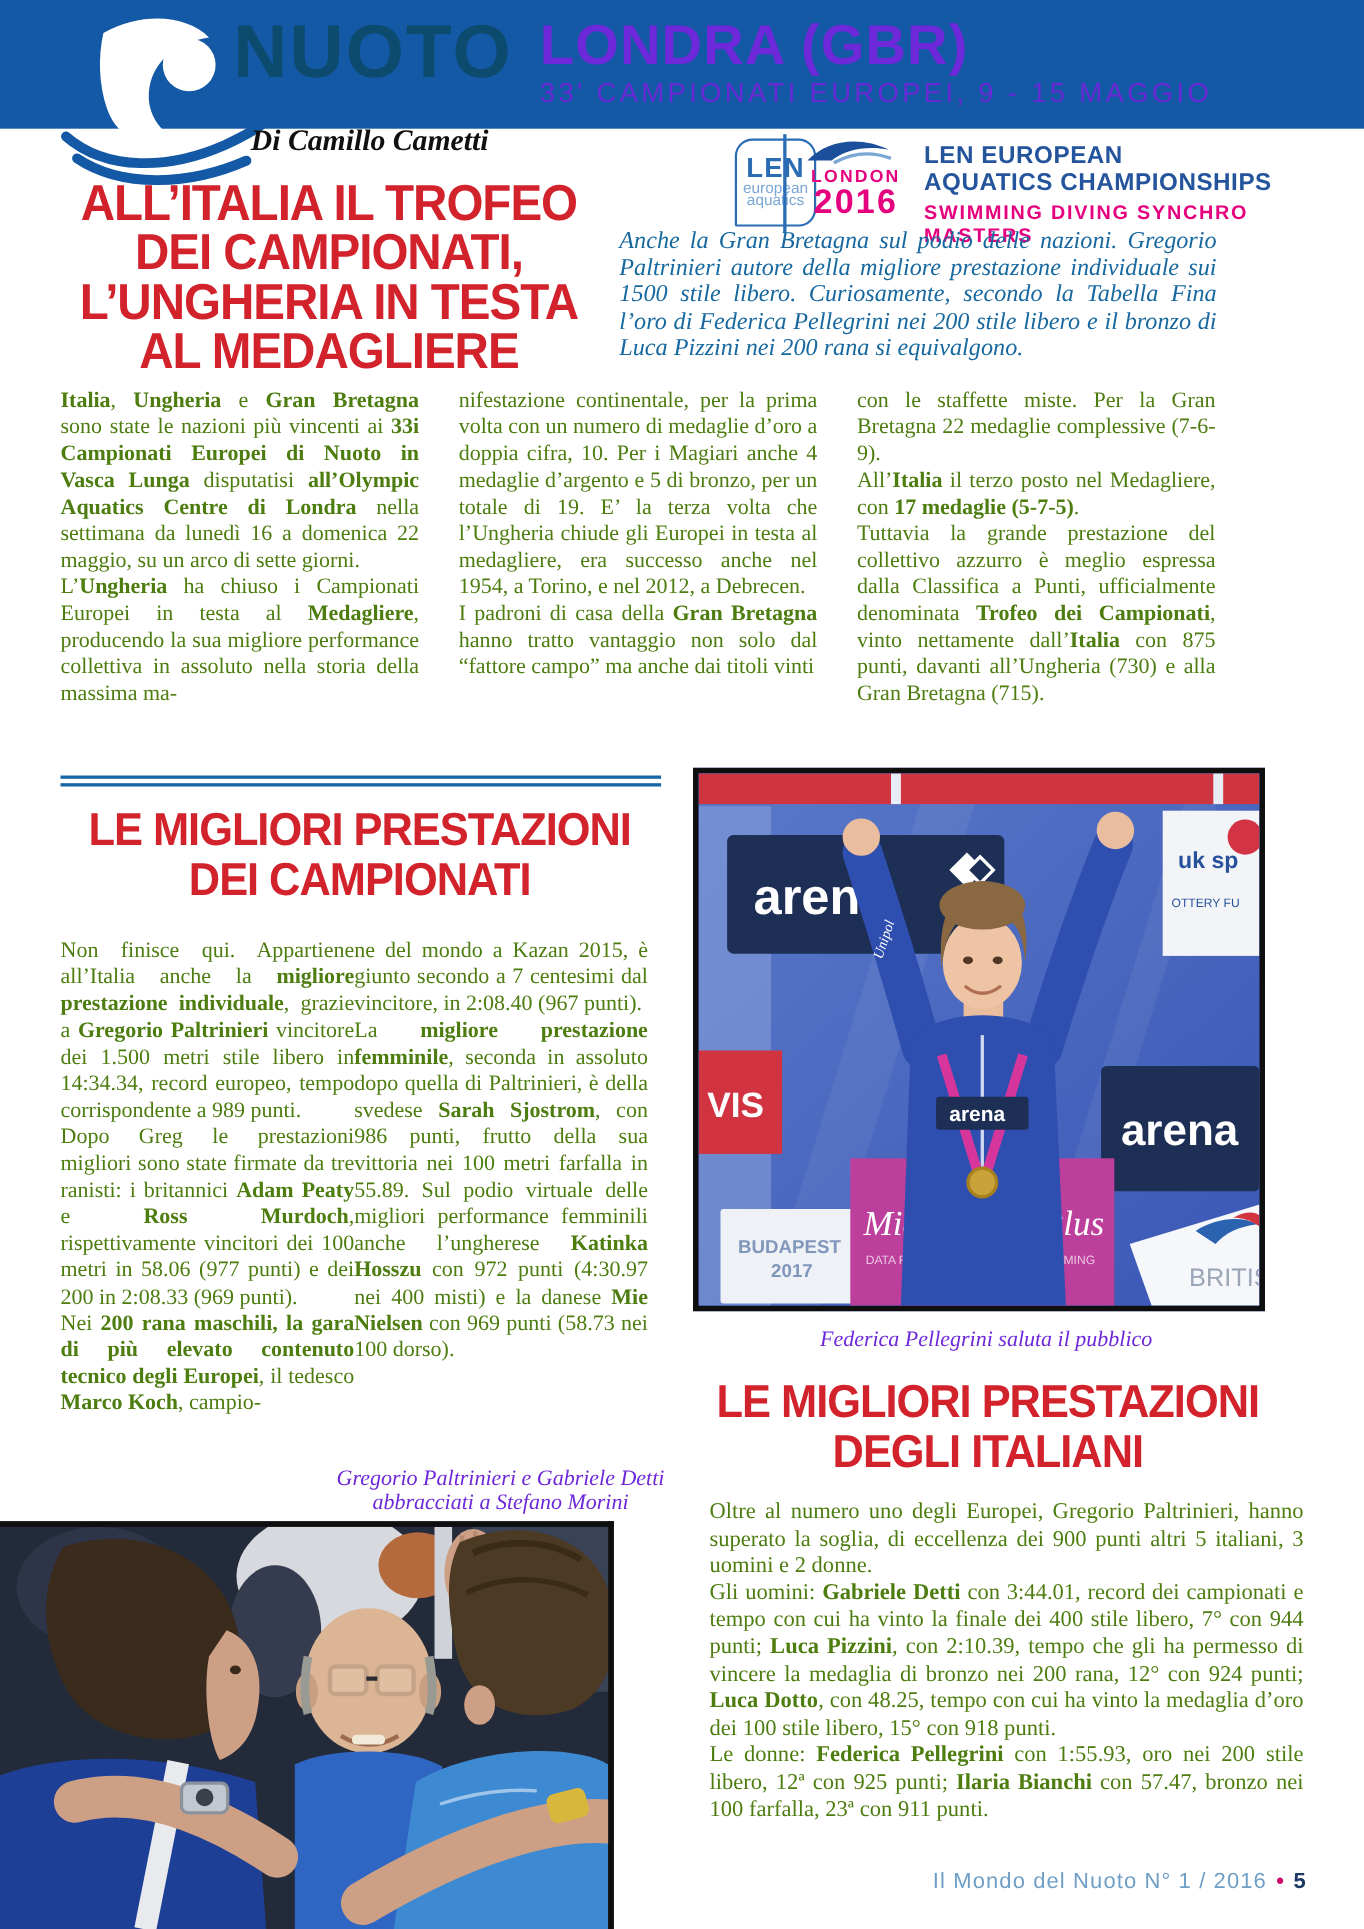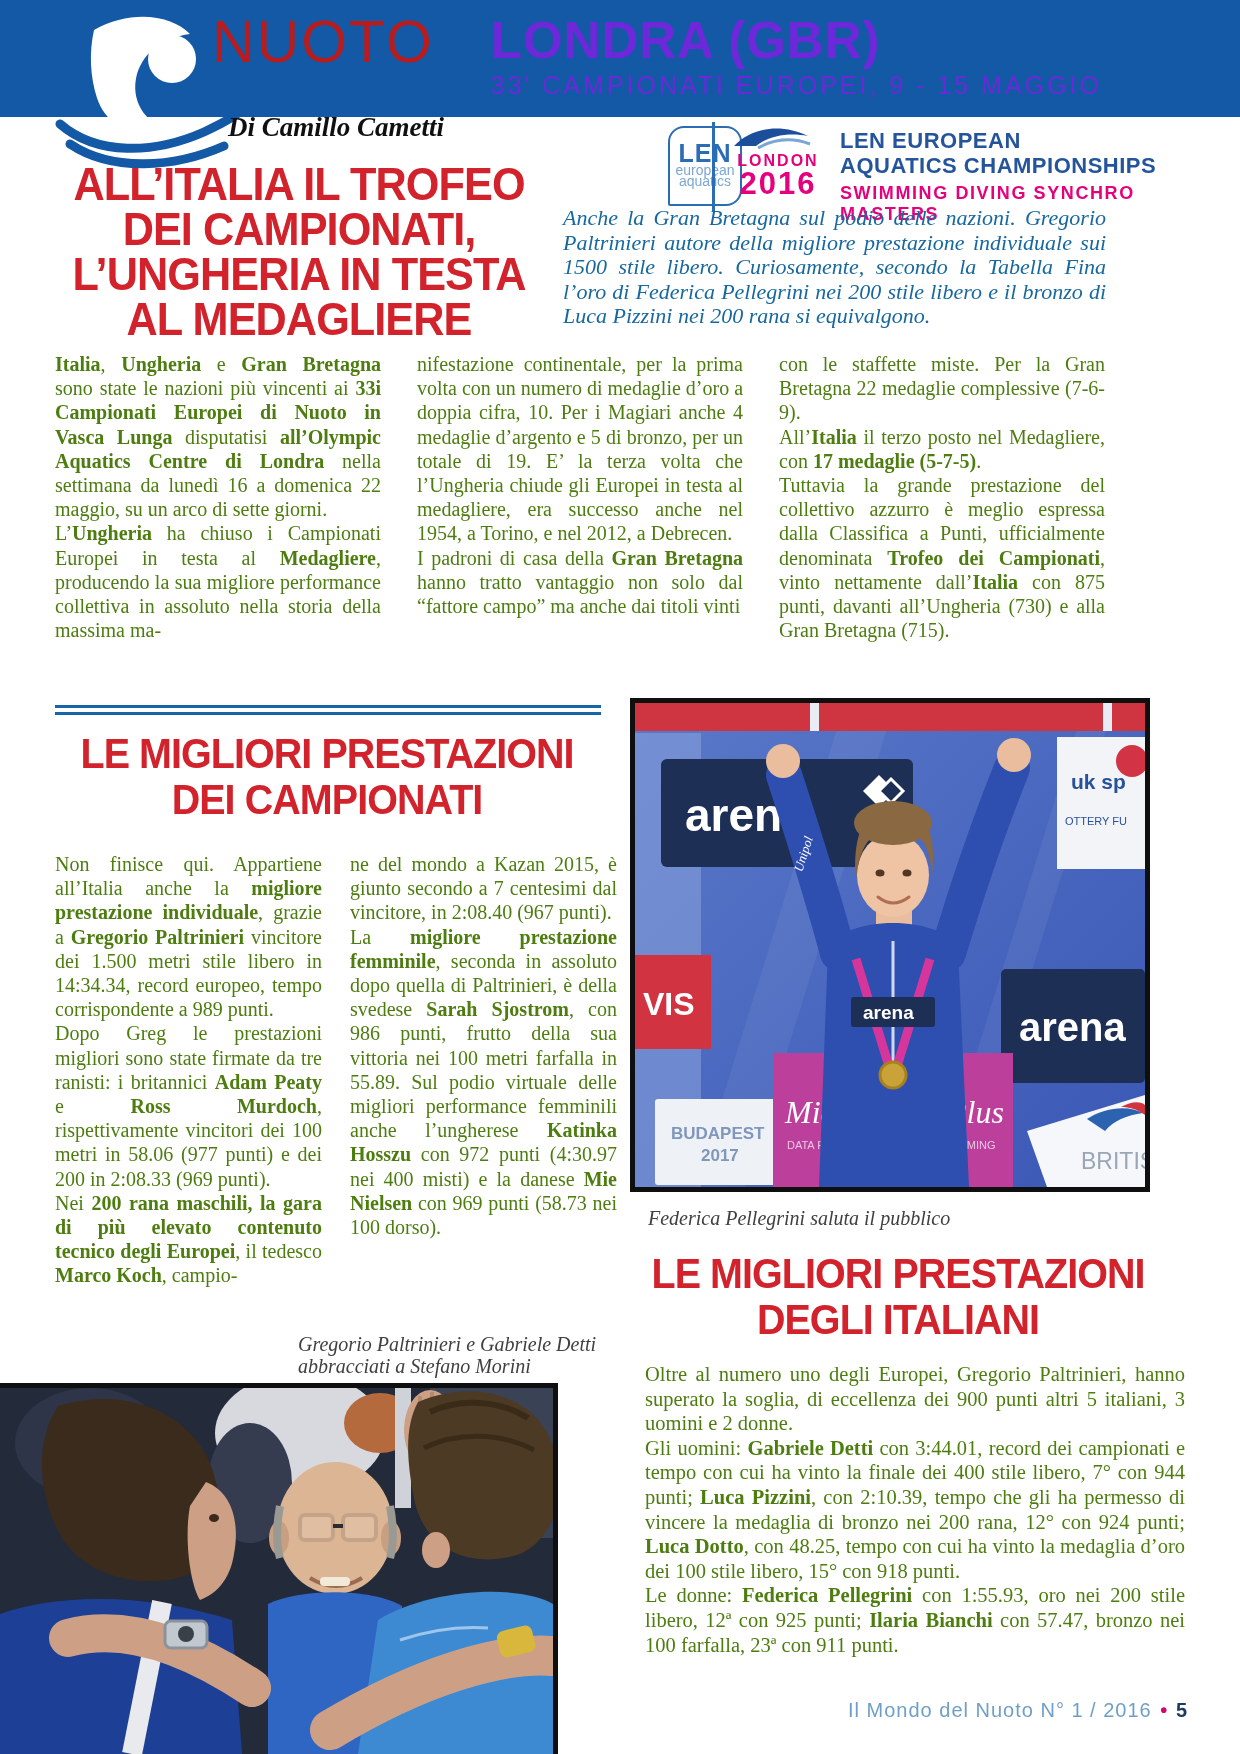--- a/index.html
+++ b/index.html
@@ -2,21 +2,21 @@
 <html lang="it"><head>
 <meta charset="utf-8">
 <style>
   html,body{margin:0;padding:0;background:#9a9a9a;}
   .page{position:relative;width:1240px;height:1754px;background:#ffffff;overflow:hidden;
         font-family:"Liberation Serif",serif;margin:0 auto;}
 
   
   .banner{position:absolute;left:0;top:0;width:1240px;height:117px;background:#1459a5;}
   .brand{position:absolute;left:212px;top:8px;font-family:"Liberation Sans",sans-serif;
-         font-weight:normal;font-size:59px;color:#b91c1c;letter-spacing:2px;}
+         font-weight:bold;font-size:68px;color:#0c4a6e;letter-spacing:2px;}
   .logo-wrap{position:absolute;left:52px;top:4px;width:200px;height:172px;}
   .banner-right{position:absolute;right:138px;top:14px;text-align:left;color:#6d28d9;
                 font-family:"Liberation Sans",sans-serif;}
   .banner-loc{font-size:51px;font-weight:bold;letter-spacing:1px;line-height:54px;}
   .banner-sub{font-size:25px;letter-spacing:3px;margin-top:3px;font-weight:normal;opacity:.96;}
 
   .byline{position:absolute;left:228px;top:112px;font-style:italic;font-weight:bold;
           font-size:27px;color:#101010;}
 
   
@@ -41,30 +41,30 @@
   #headline2{position:absolute;left:46px;top:731px;width:562px;font-size:42px;line-height:46px;letter-spacing:-1px;}
   #headline3{position:absolute;left:628px;top:1251px;width:540px;font-size:42px;line-height:46px;letter-spacing:-1px;}
 
   .standfirst{position:absolute;left:563px;top:206px;width:543px;font-style:italic;font-size:22px;
               line-height:24.5px;color:#17689f;text-align:justify;}
 
   
   .cols{position:absolute;display:flex;}
   #cols-main{left:55px;top:352px;width:1050px;gap:36px;}
   #cols-main .col{width:326px;}
-  #cols-best{left:55px;top:852px;width:562px;gap:28px;}
+  #cols-best{left:55px;top:852px;width:562px;}
   #cols-best .col{width:267px;}
   .body-text{font-size:20px;line-height:24.2px;text-align:justify;color:#4d7c0f;}
   .body-text p{margin:0;}
 
   .rule{position:absolute;left:55px;top:705px;width:546px;height:4px;
         border-top:3.5px solid #1566a7;border-bottom:3.5px solid #1566a7;}
 
   
-  .caption{font-style:italic;font-size:20px;line-height:22px;color:#404040;text-align:left;white-space:pre-line;}
+  .caption{font-style:italic;font-size:20px;line-height:22px;color:#6d28d9;text-align:center;white-space:pre-line;}
   #caption-coach{position:absolute;left:298px;top:1333px;width:314px;}
   #caption-fede{position:absolute;left:648px;top:1207px;width:497px;}
 
   #sec3-body{position:absolute;left:645px;top:1362px;width:540px;font-size:20.5px;line-height:24.6px;}
 
   .footer{position:absolute;left:698px;top:1699px;width:489px;text-align:right;
           font-family:"Liberation Sans",sans-serif;font-size:20px;}
   .footer .journal{color:#6f9fc6;letter-spacing:1px;}
   .footer .dot{color:#cf0a6e;font-weight:bold;padding:0 3px;}
   .footer .pnum{color:#1c3a63;font-weight:bold;}

